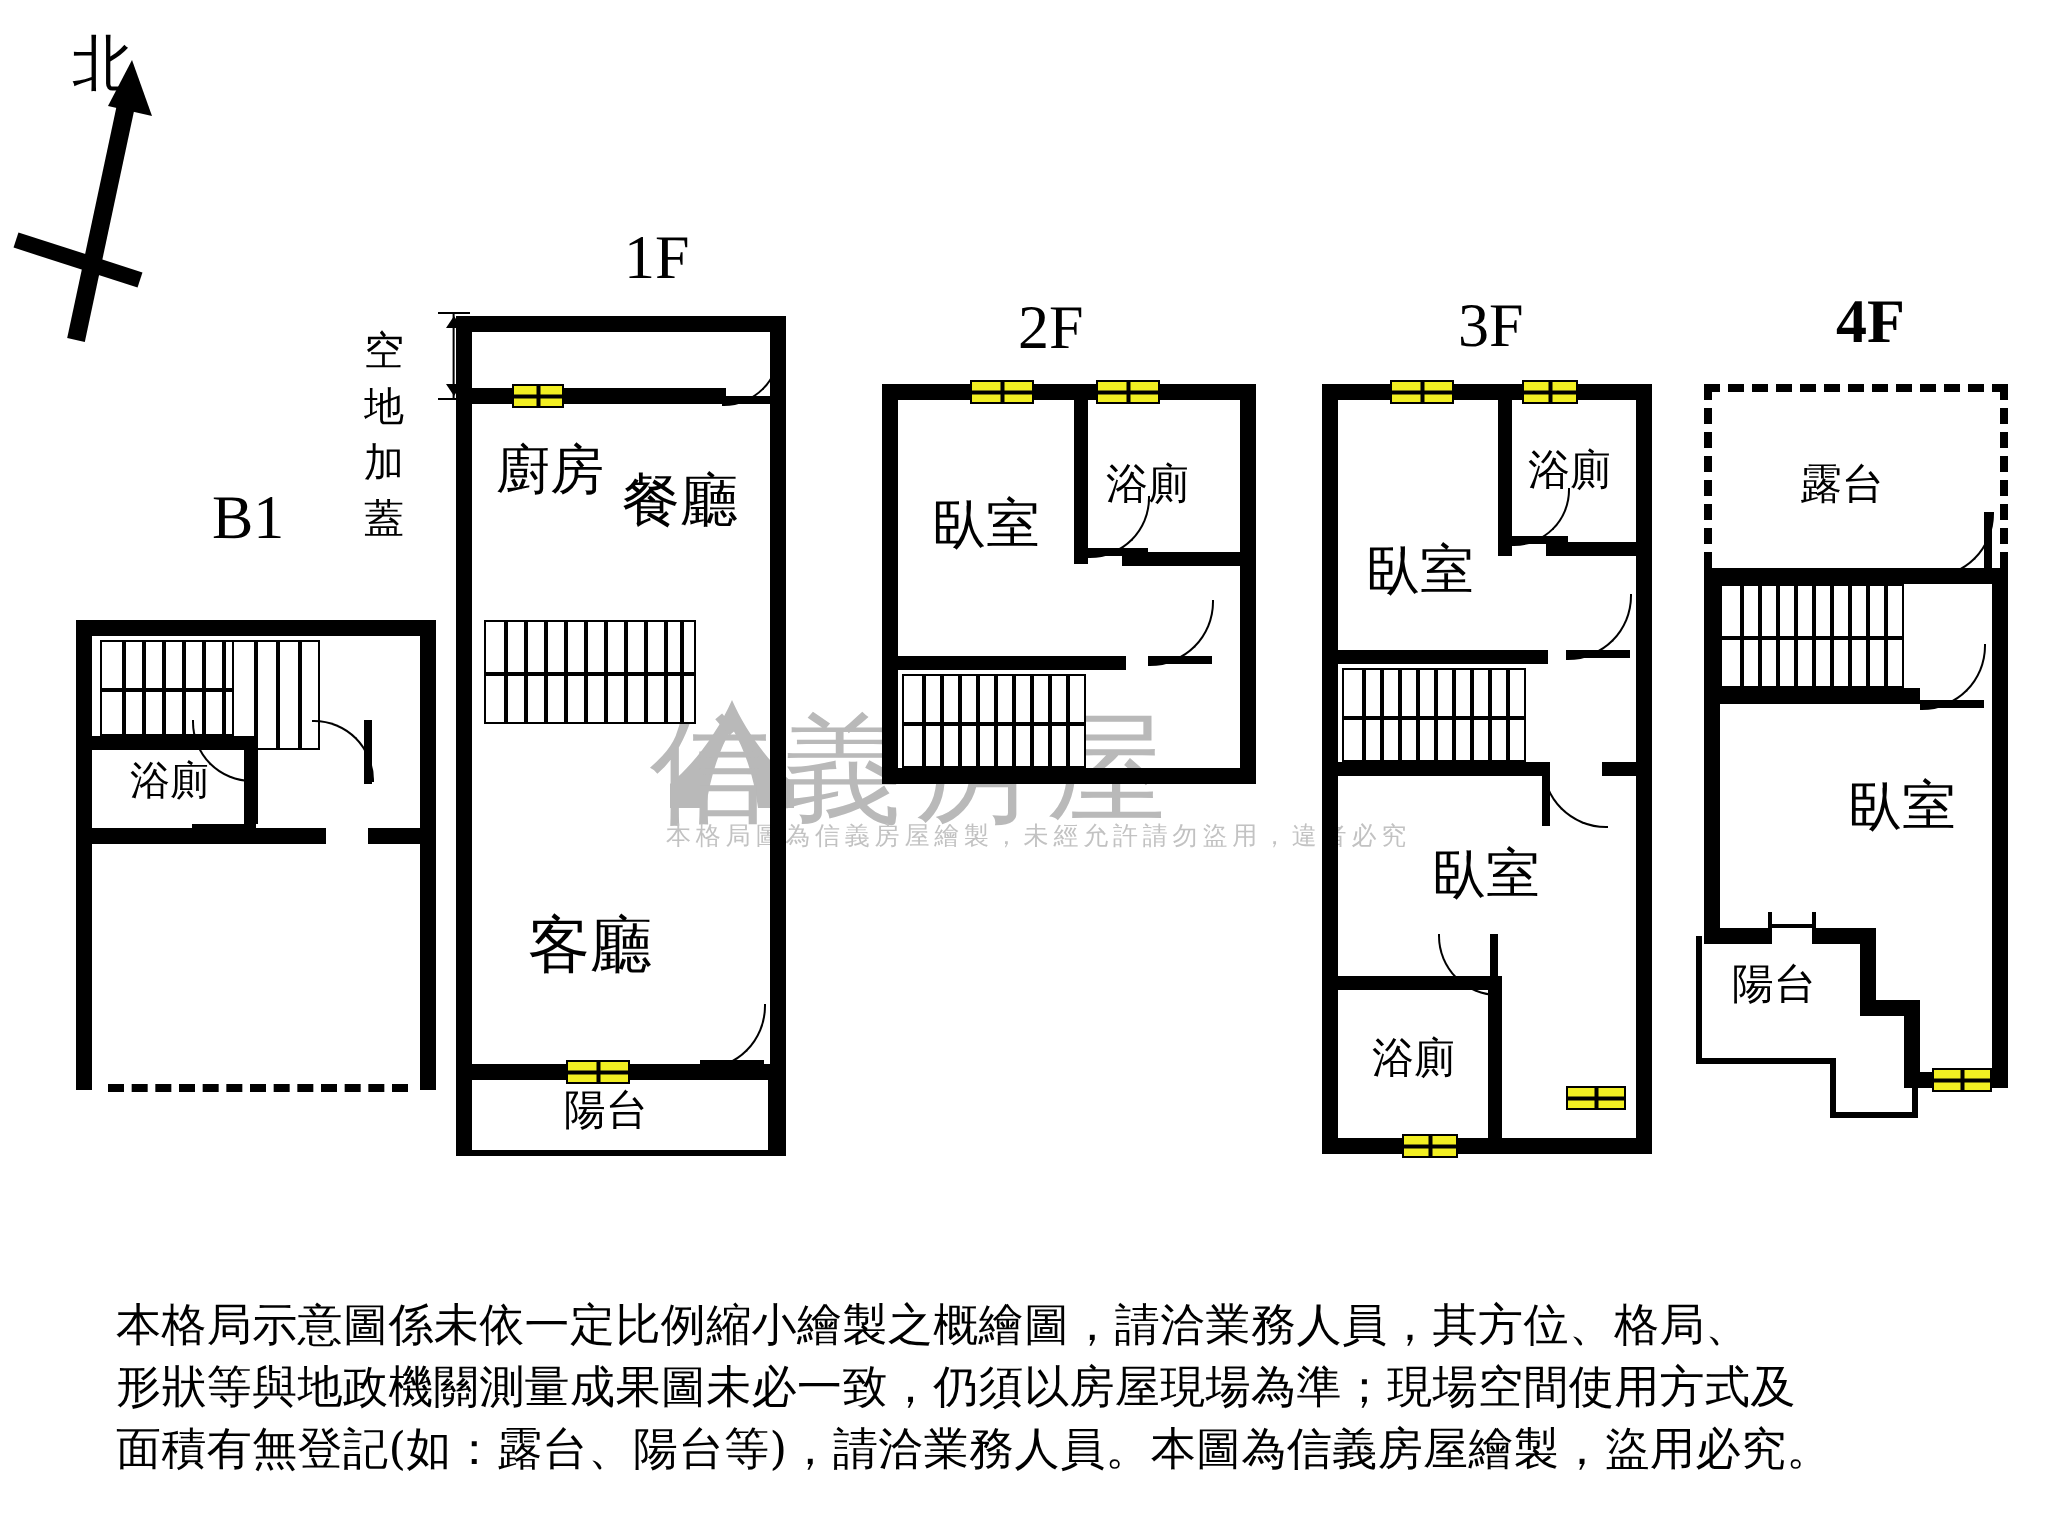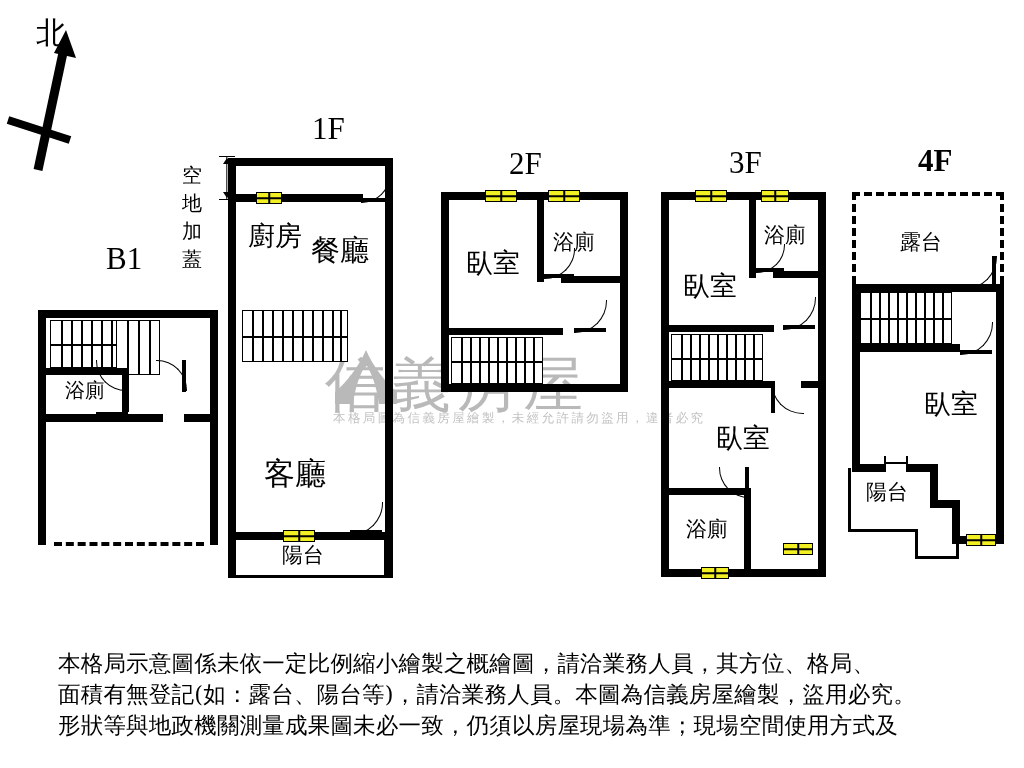--- a/index.html
+++ b/index.html
@@ -380,17 +380,17 @@
 
     <div class="room-label rl-sm" style="left:14px;top:290px;font-size:21px;">陽台</div>
 
     <div class="thin" style="left:32px;top:264px;width:2px;height:14px;"></div>
     <div class="thin" style="left:54px;top:264px;width:2px;height:14px;"></div>
     <div class="thin" style="left:34px;top:270px;width:20px;height:2px;"></div>
   </div>
 
   <div id="disclaimer">
     <div>本格局示意圖係未依一定比例縮小繪製之概繪圖，請洽業務人員，其方位、格局、</div>
+    <div>形狀等與地政機關測量成果圖未必一致，仍須以房屋現場為準；現場空間使用方式及</div>
     <div>面積有無登記(如：露台、陽台等)，請洽業務人員。本圖為信義房屋繪製，盜用必究。</div>
-    <div>形狀等與地政機關測量成果圖未必一致，仍須以房屋現場為準；現場空間使用方式及</div>
   </div>
 
 </div>
 
 </body></html>

